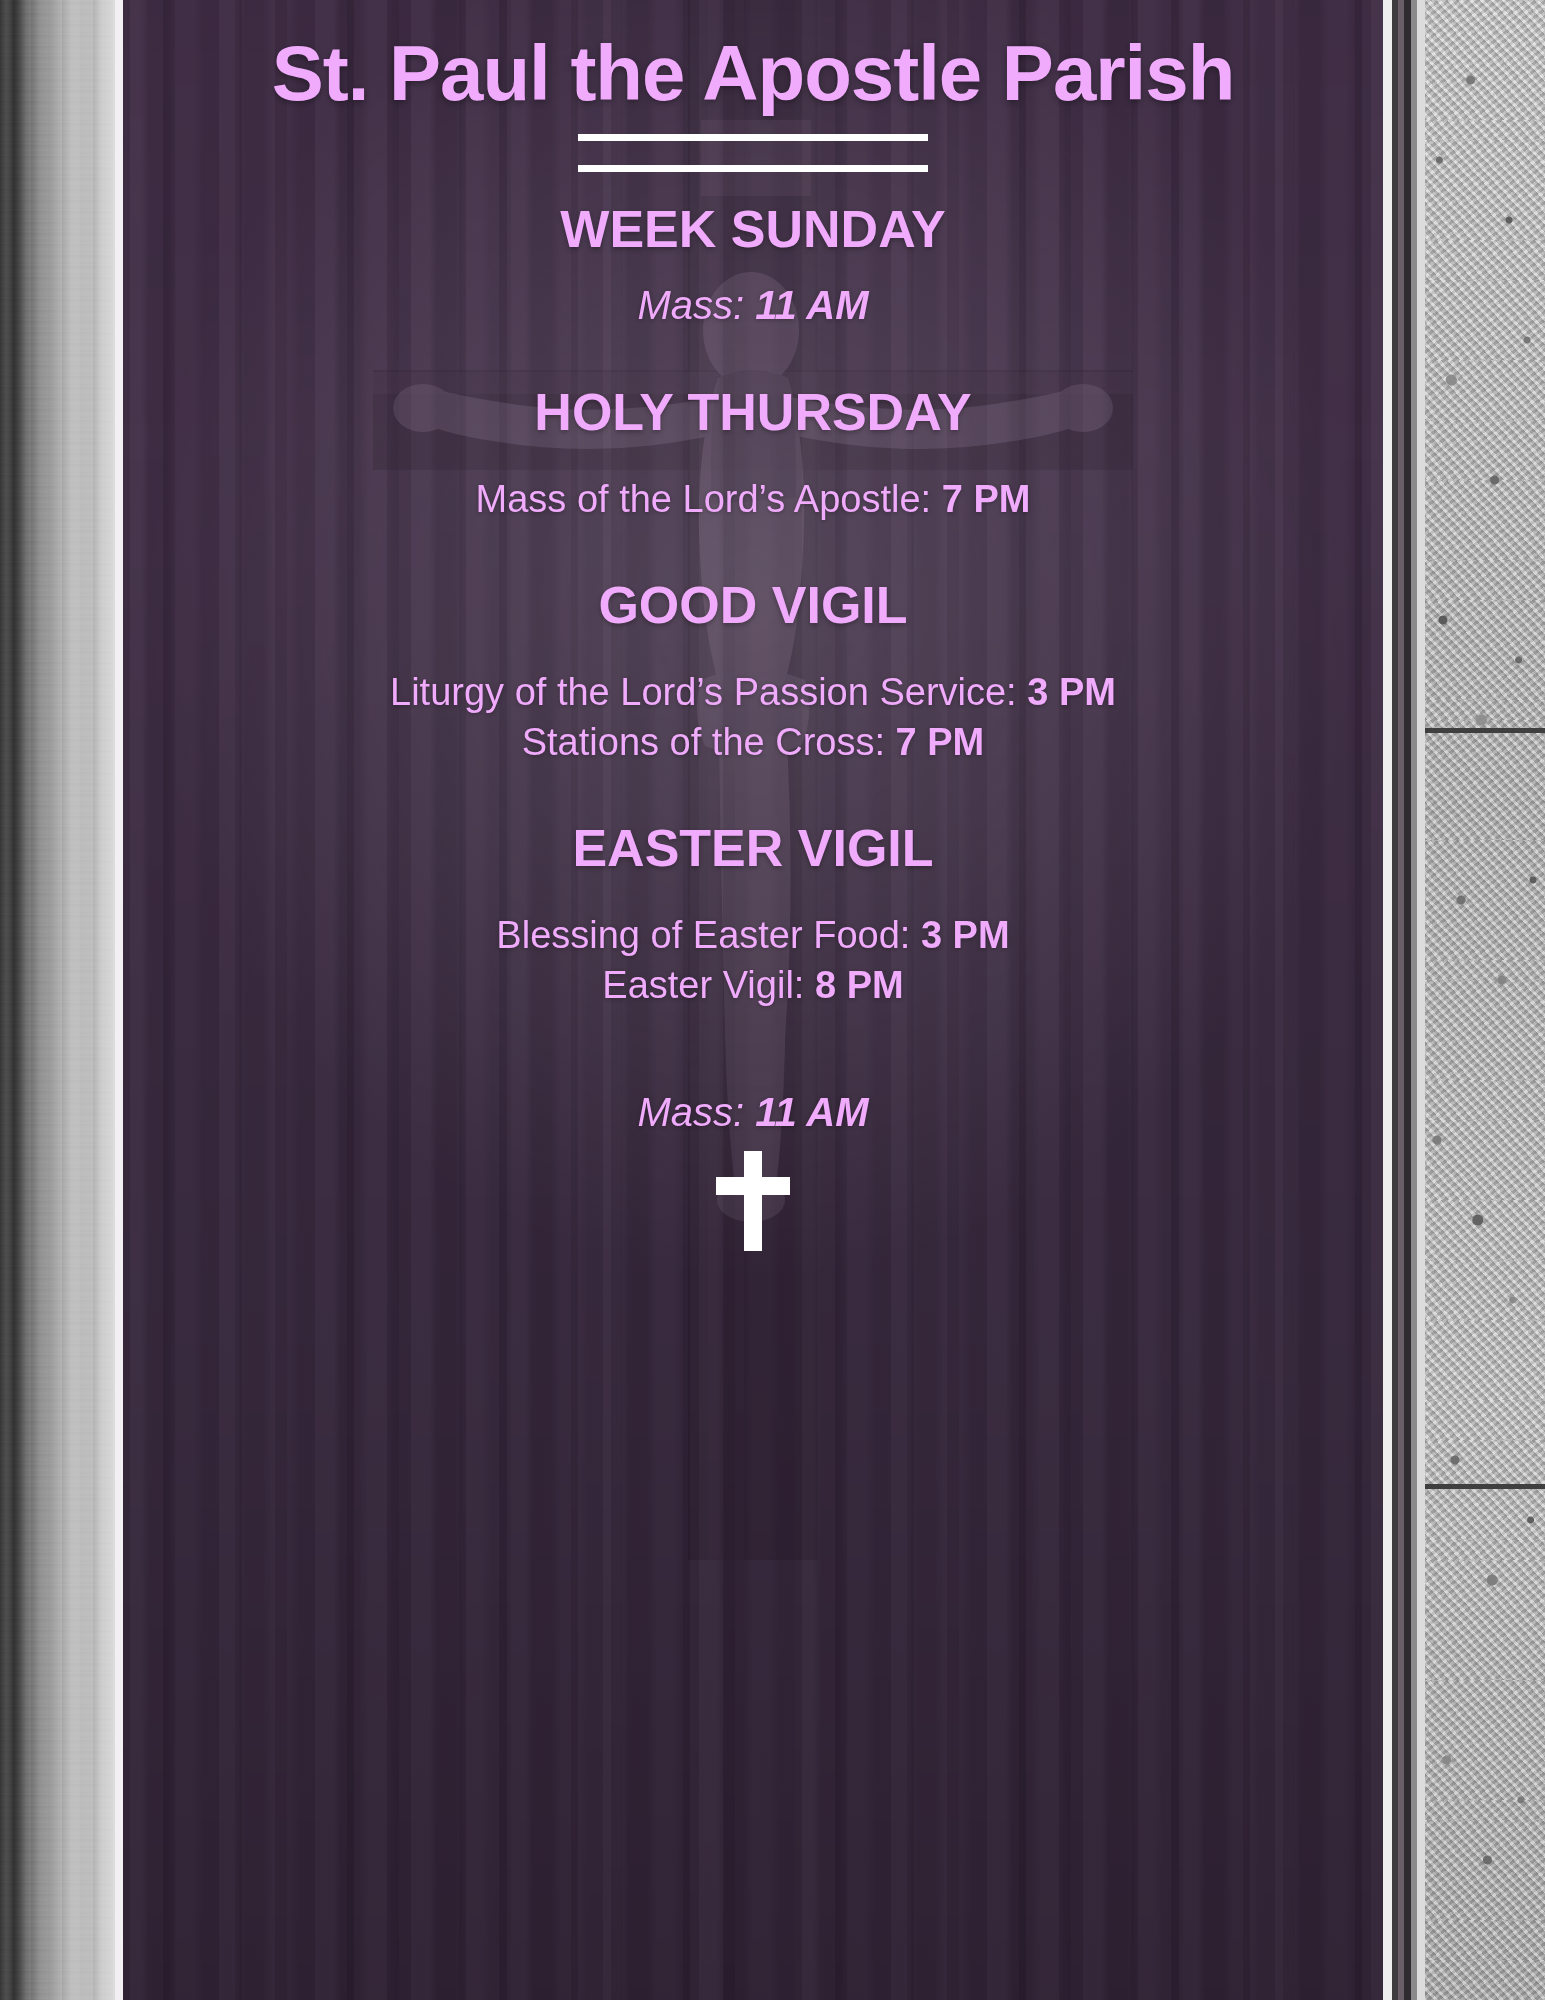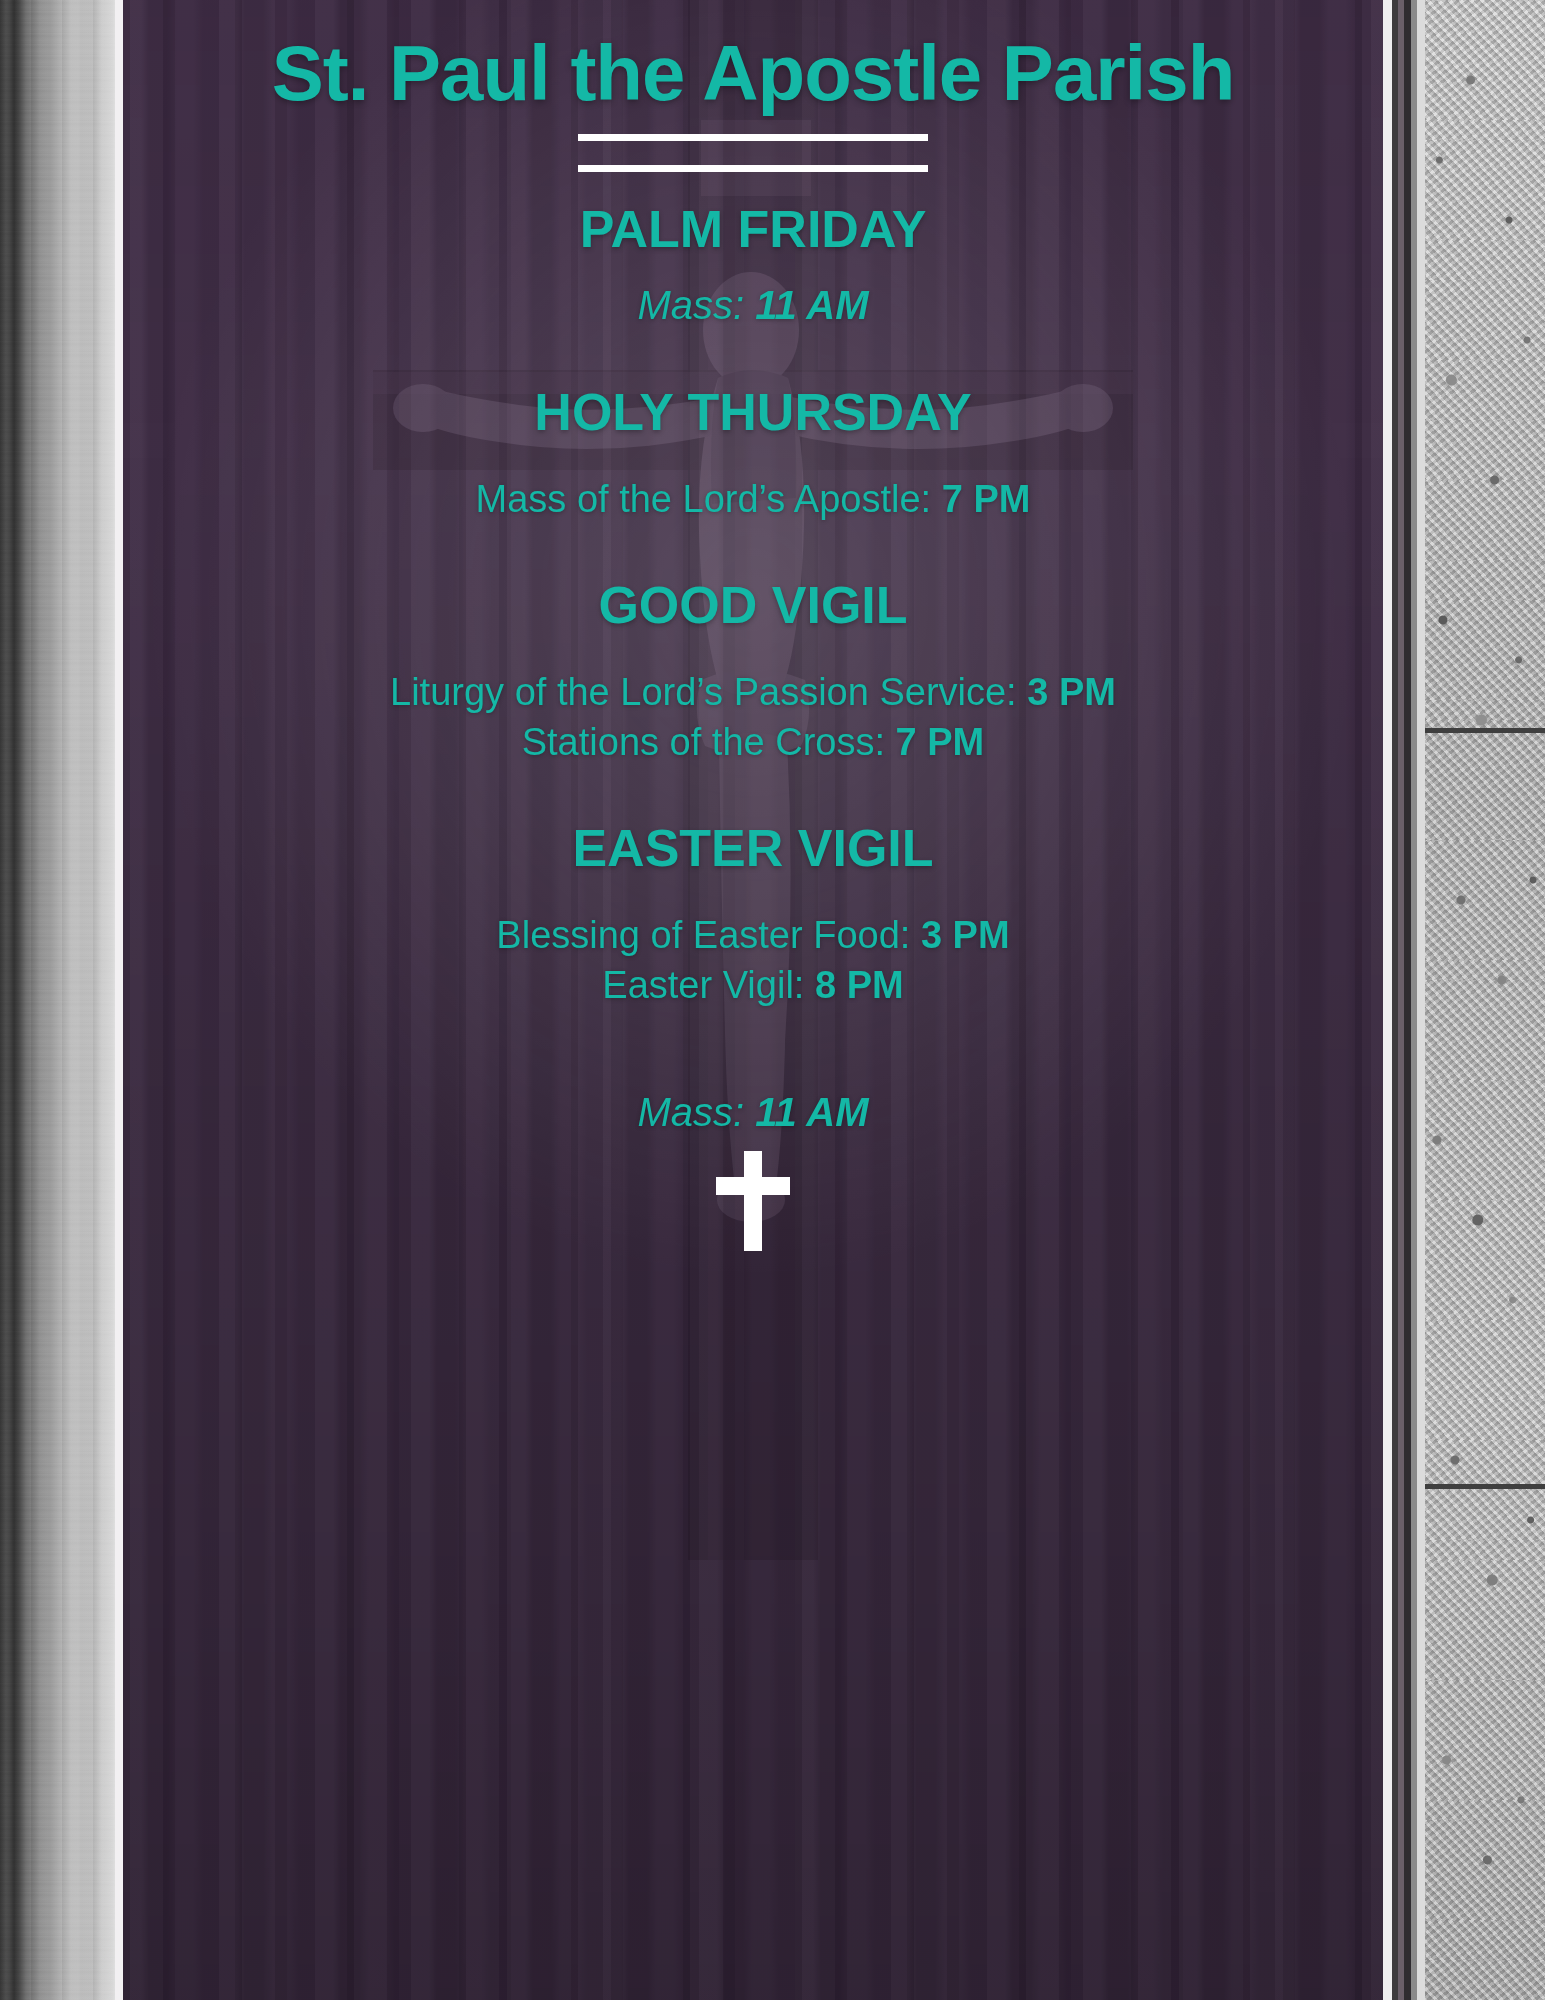--- a/index.html
+++ b/index.html
@@ -110,21 +110,21 @@
   }
   .panel .tint{position:absolute;inset:0;background:linear-gradient(180deg,#6a4f72,#4d3a55 55%,#4a3750);mix-blend-mode:multiply;opacity:.45;}
 
   
   .crux{position:absolute;left:0;top:0;width:100%;height:100%;opacity:.30;}
 
   
   .content{
     position:absolute;inset:0;
     display:flex;flex-direction:column;align-items:center;
-    color:#14b8a6;text-align:center;
+    color:#f0abfc;text-align:center;
     padding-top:34px;
   }
   .title{
     font-size:78px;font-weight:bold;line-height:1.0;letter-spacing:-1px;
     white-space:nowrap;
     text-shadow:0 2px 6px rgba(0,0,0,.35);
   }
   .rule{background:#fff;height:7px;width:350px;margin:22px 0 10px;}
   .rule.r2{margin:14px 0 30px;}
   .subtitle{
@@ -208,21 +208,21 @@
     <div class="content">
 
       <div class="title">St. Paul the Apostle Parish</div>
 
       <div class="rule"></div>
 
 
       <div class="rule r2"></div>
 
       <div class="section">
-        <div class="sec-head">PALM FRIDAY</div>
+        <div class="sec-head">WEEK SUNDAY</div>
         <div class="sp-c"></div>
         <div class="sec-line big"><span>Mass:</span> <b>11 AM</b></div>
       </div>
 
       <div class="sp-b"></div>
 
       <div class="section">
         <div class="sec-head">HOLY THURSDAY</div>
         <div class="sp-a"></div>
         <div class="sec-line"><span>Mass of the Lord’s Apostle:</span> <b>7 PM</b></div>

